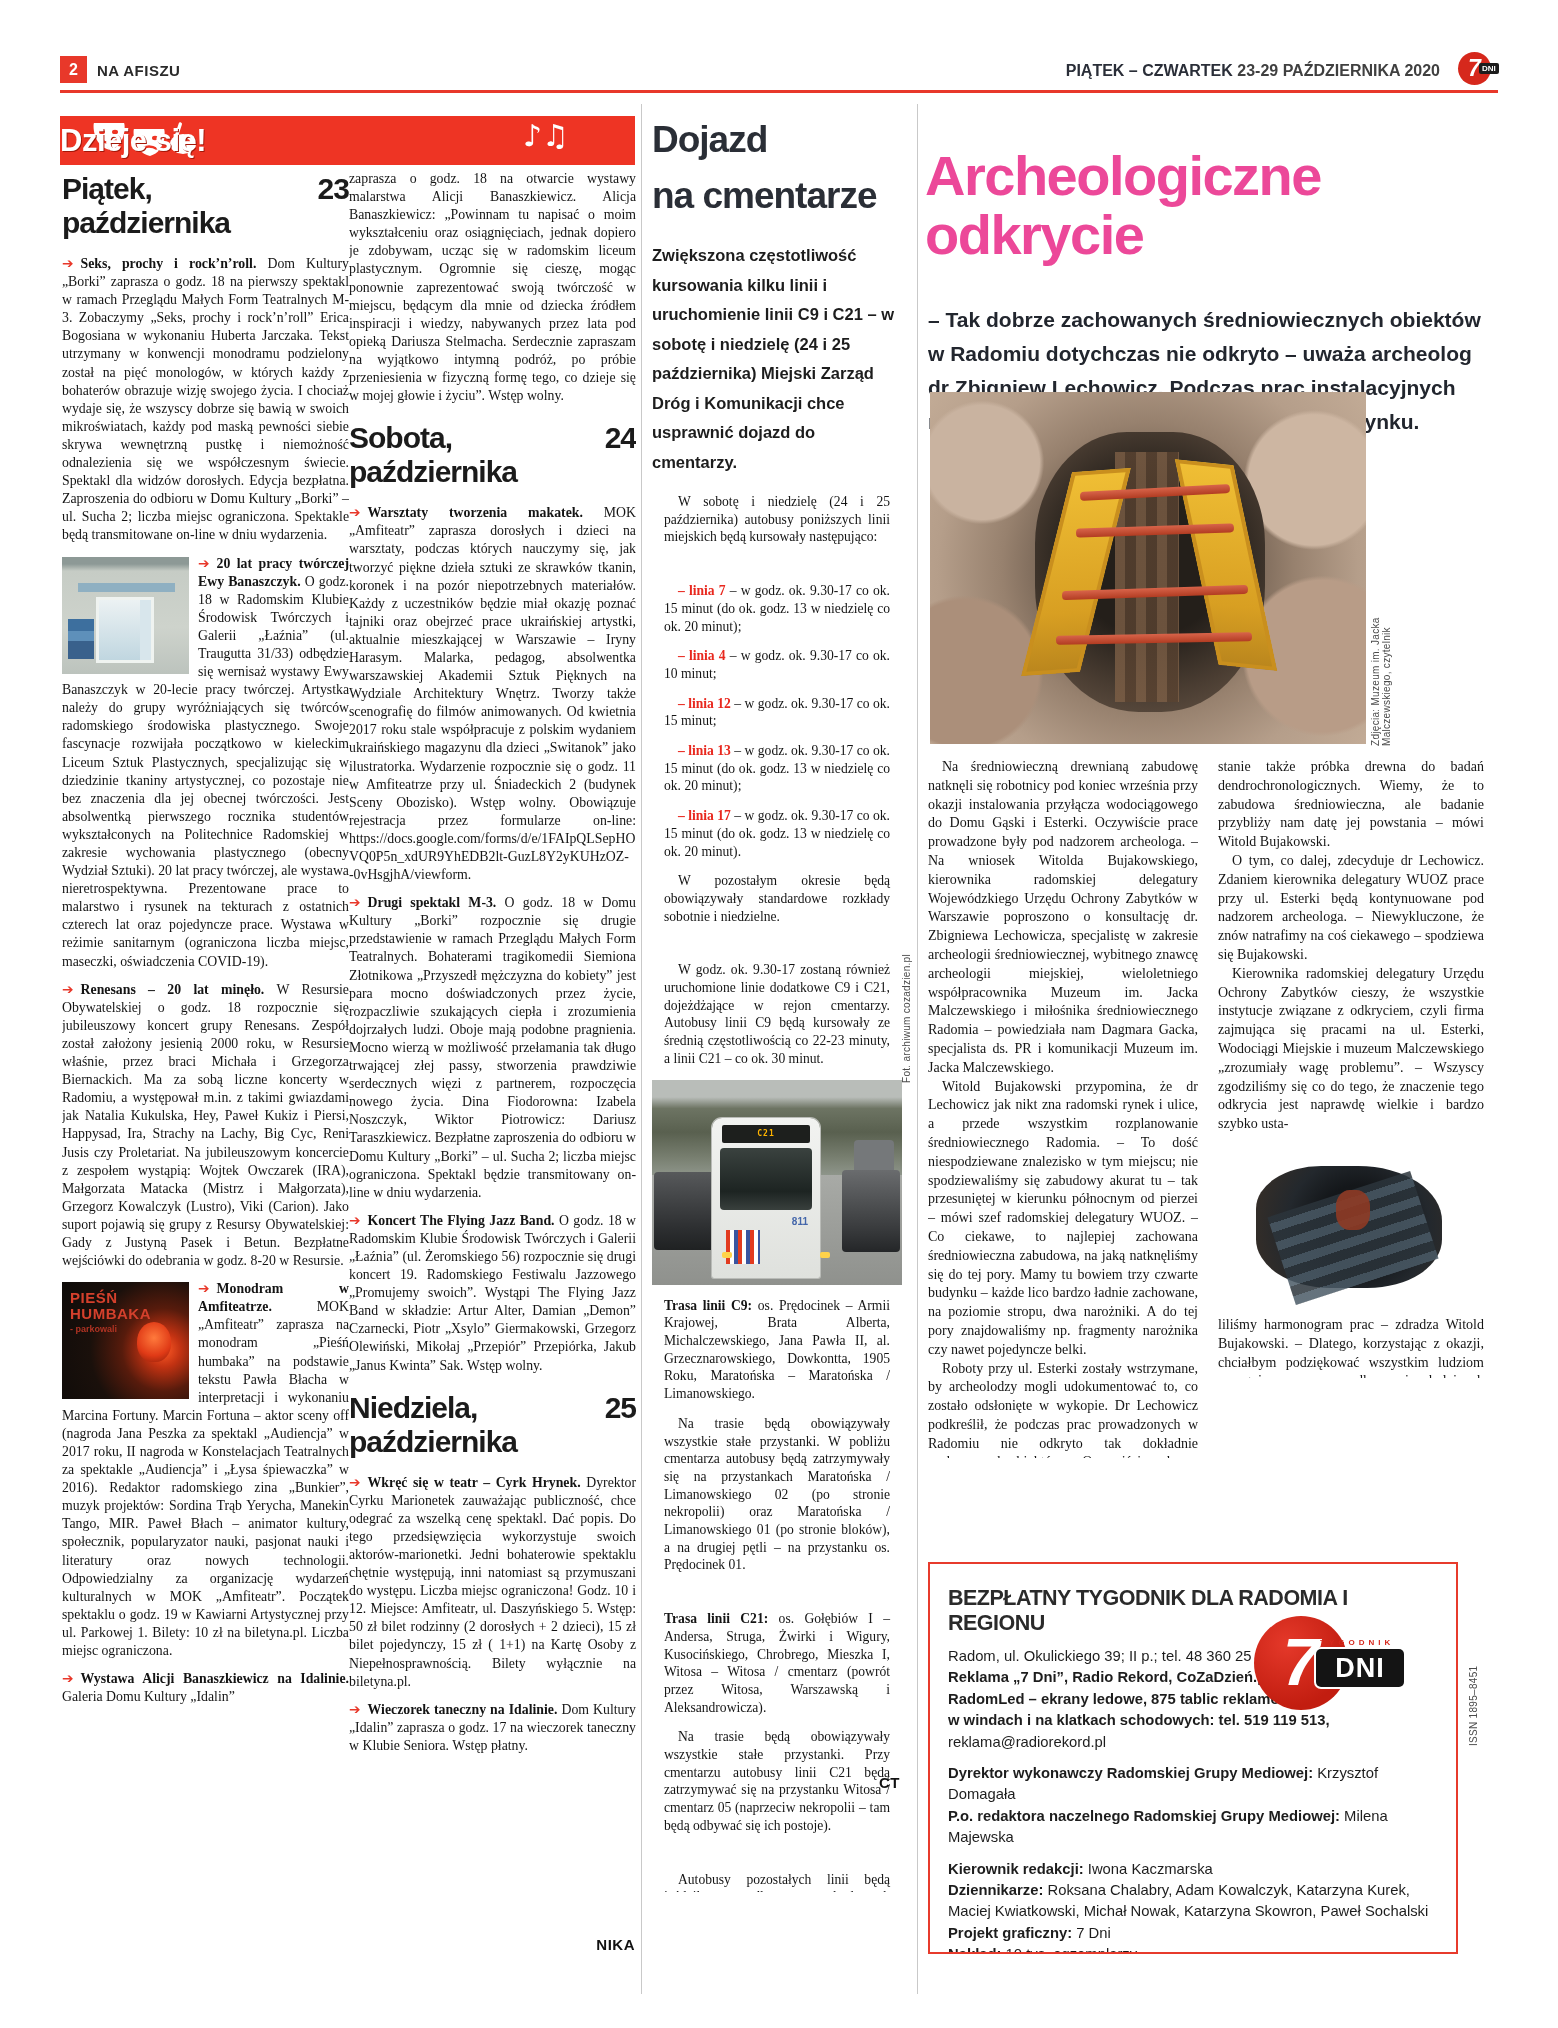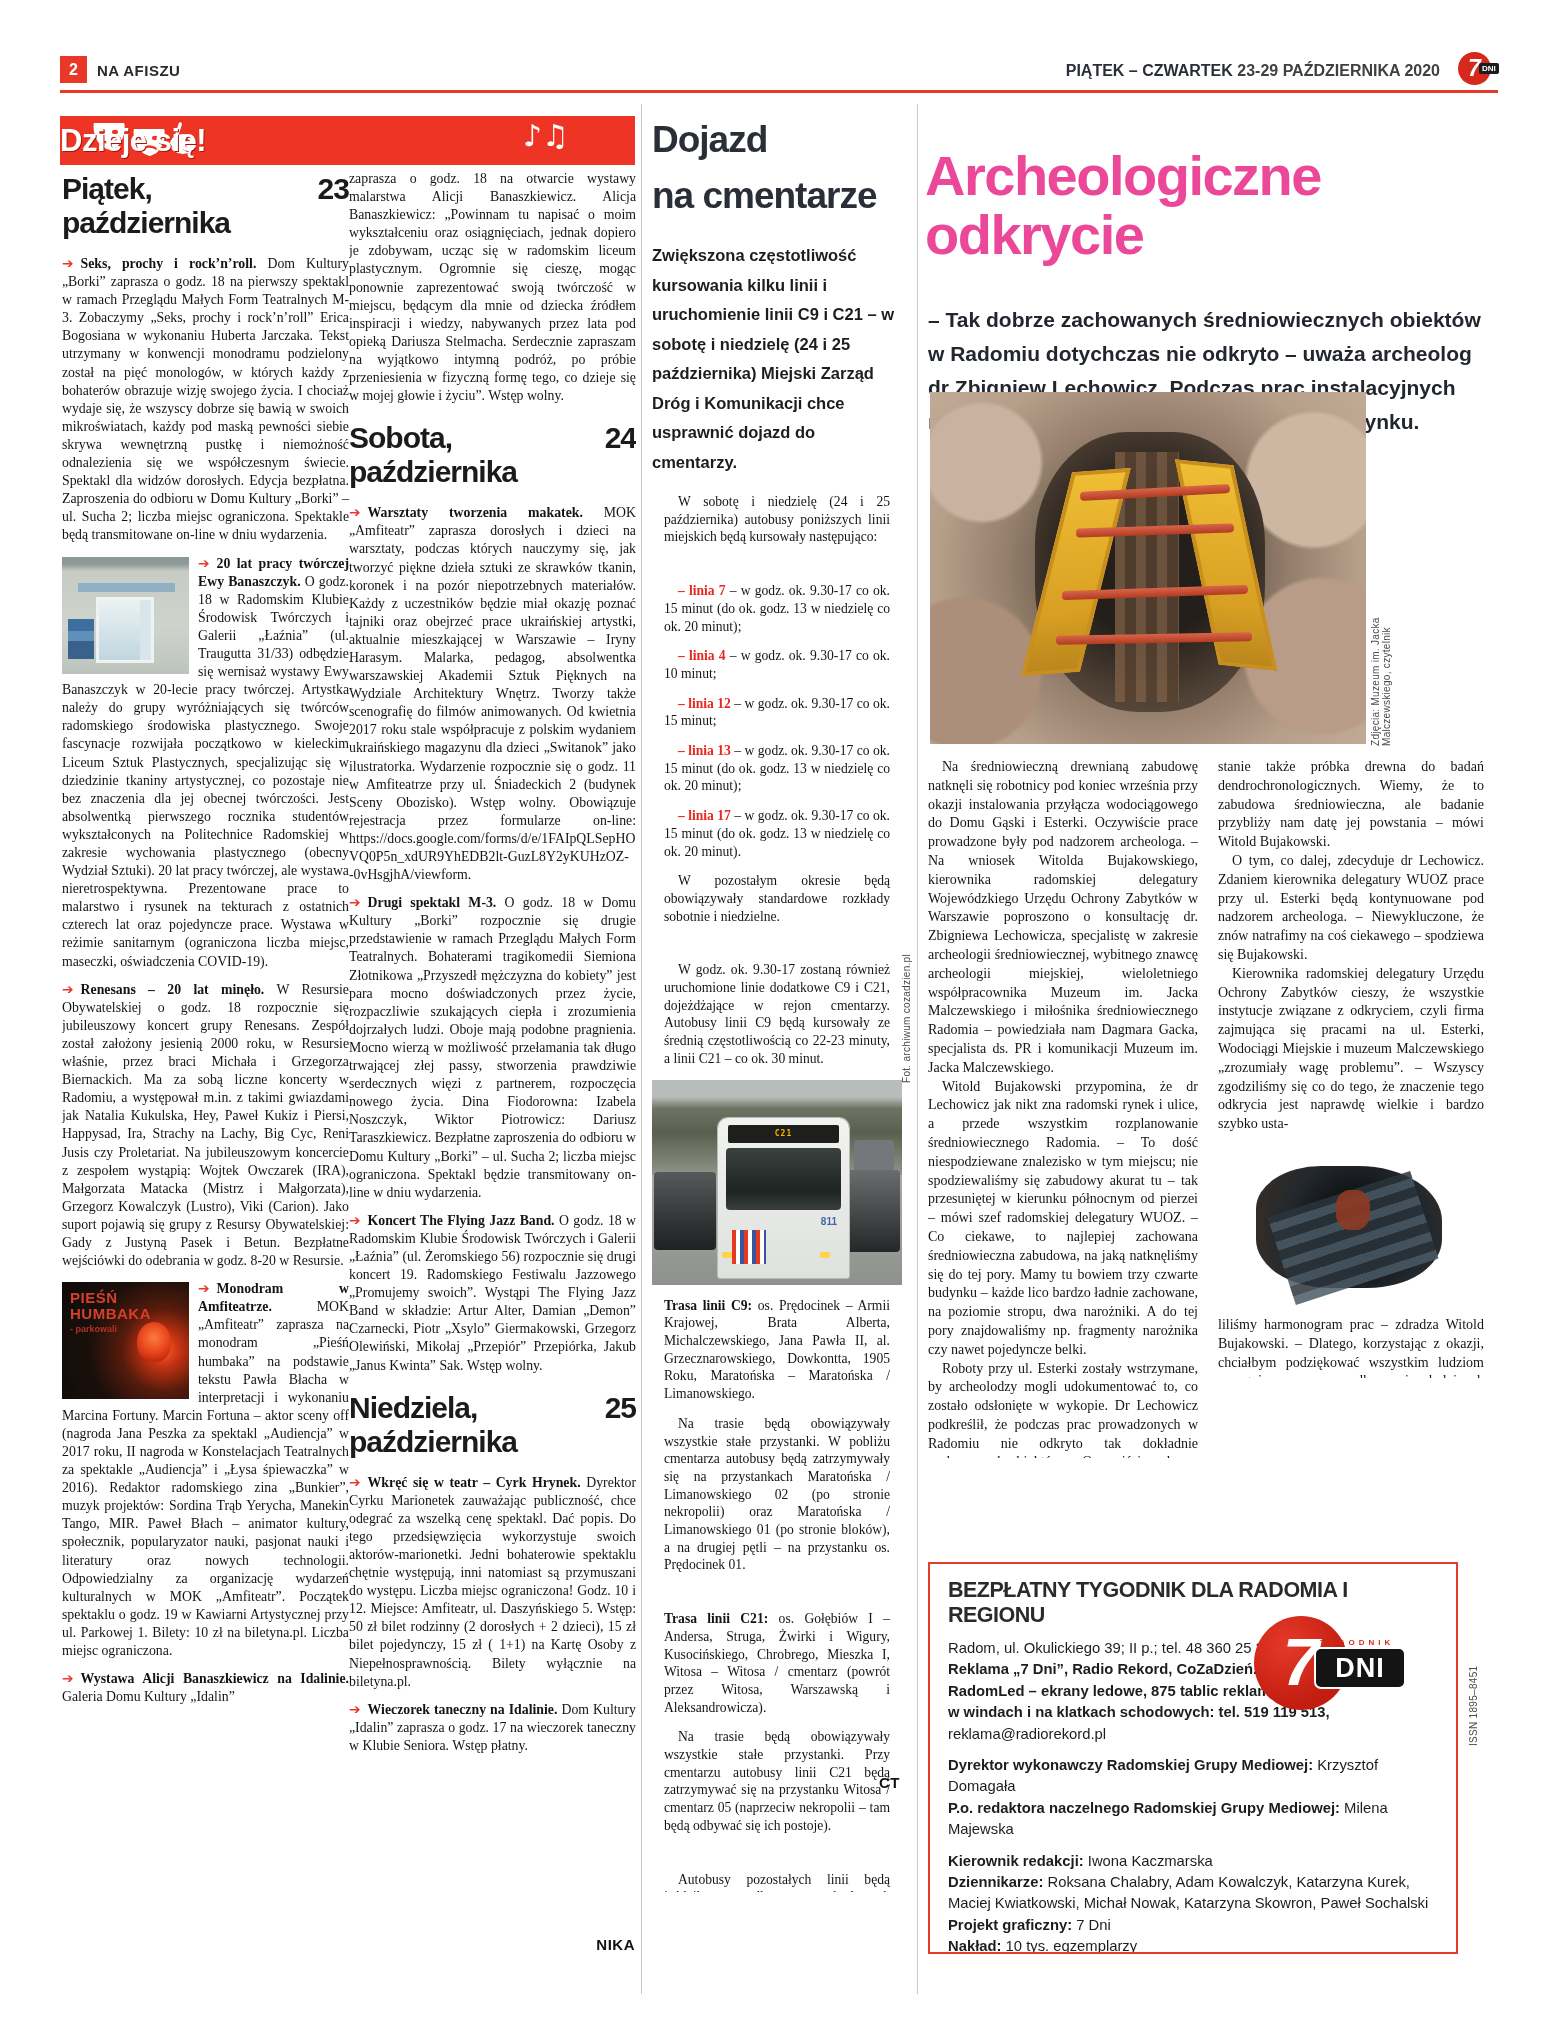--- a/index.html
+++ b/index.html
@@ -61,21 +61,21 @@
   .linia{color:#e8281e;font-weight:bold}
   .tb{font-weight:bold}
   .busphoto{position:relative;width:250px;height:205px;margin:10px 0 12px;overflow:hidden;background:#9ba0a0}
   .bp-trees{position:absolute;left:0;top:0;right:0;height:95px;
             background:linear-gradient(#b9bdb9 0 18%,#6d7463 30%,#59604f 55%,#767d6e 80%,#8e958a)}
   .bp-road{position:absolute;left:0;top:95px;right:0;bottom:0;background:linear-gradient(#a8aaa6,#8f918d)}
   .bp-car{position:absolute;border-radius:4px}
   .bp-car.l{left:2px;top:92px;width:62px;height:78px;background:linear-gradient(#57595b,#2e3032 70%,#1f2122)}
   .bp-car.r{right:2px;top:90px;width:58px;height:82px;background:linear-gradient(#6a6c6e,#3a3c3e 70%,#242628)}
   .bp-car.r2{right:8px;top:60px;width:40px;height:34px;background:#75787a}
-  .bp-bus{position:absolute;left:66px;top:38px;width:131px;height:160px;background:linear-gradient(#f2f3f1,#dfe1dd);
+  .bp-bus{position:absolute;left:60px;top:38px;width:108px;height:160px;background:linear-gradient(#f2f3f1,#dfe1dd);
           border-radius:10px 10px 2px 2px;box-shadow:0 0 0 1px #b9bbb7}
   .bp-board{position:absolute;left:10px;top:7px;right:10px;height:18px;background:#1d1f1d;border-radius:2px;
             color:#ffb400;font:bold 8px/18px "DejaVu Sans Mono",monospace;text-align:center;letter-spacing:1px;overflow:hidden}
   .bp-shield{position:absolute;left:8px;top:30px;right:8px;height:62px;background:linear-gradient(#3a423f,#1d2422 70%,#39403d);
              border-radius:4px}
   .bp-num{position:absolute;right:12px;top:98px;color:#4466aa;font:bold 10px "Liberation Sans",sans-serif}
   .bp-stripes{position:absolute;left:14px;top:112px;width:34px;height:34px;
               background:repeating-linear-gradient(90deg,#e23b1f 0 4px,#fff 4px 8px,#3a55a0 8px 12px)}
   .bp-lightl{position:absolute;left:70px;top:172px;width:10px;height:6px;background:#ffd24a;border-radius:2px}
   .bp-lightr{position:absolute;left:168px;top:172px;width:10px;height:6px;background:#ffd24a;border-radius:2px}
@@ -115,21 +115,21 @@
             radial-gradient(circle at 100% 90%,#b3785a 0 20%,transparent 21%),
             radial-gradient(circle at 10% 100%,#c8c0b4 0 16%,transparent 17%),
             linear-gradient(120deg,#8a6síntese 0,#8a6a52 0 40%,#6e543f 100%)}
   .p2-pit{position:absolute;left:38px;top:22px;right:40px;bottom:18px;border-radius:35% 45% 40% 40%;
           background:radial-gradient(circle at 55% 50%,#14171a 0 35%,#23282d 60%,#3a2f26)}
   .p2-planks{position:absolute;left:60px;top:48px;width:150px;height:92px;transform:rotate(-18deg);
              background:repeating-linear-gradient(0deg,#4a5a66 0 9px,#2b343b 9px 19px);opacity:.85}
   .p2-red{position:absolute;left:118px;top:46px;width:34px;height:40px;background:#8e3a24;border-radius:40%;opacity:.9}
 
   
-  .infobox{left:928px;top:1562px;width:530px;height:392px;border:2px solid #e73b2c;padding:14px 18px;
+  .infobox{left:928px;top:1562px;width:530px;height:392px;border:2px solid #e73b2c;padding:22px 18px;
            box-sizing:border-box;overflow:hidden;font-family:"Liberation Sans",sans-serif}
   .infobox h3{margin:0 0 10px;font:bold 21.5px "Liberation Sans",sans-serif;color:#2a2a2a;letter-spacing:-.5px}
   .infobox p{margin:0;font-size:14.8px;line-height:21.4px;color:#1d1d1d}
   .infobox .sp{height:10px}
   .infobox .b{font-weight:bold}
   .logo7{position:absolute;right:44px;top:52px;width:158px;height:100px}
   .logo7 .c7{position:absolute;left:0;top:0;width:94px;height:94px;border-radius:50%;
              background:radial-gradient(circle at 35% 30%,#e5392a,#c21d10 70%);
              color:#fff;font:italic bold 66px/92px "Liberation Sans",sans-serif;text-align:center}
   .logo7 .tyg{position:absolute;left:66px;top:22px;color:#d6281c;font:bold 8px "Liberation Sans",sans-serif;letter-spacing:4px}

